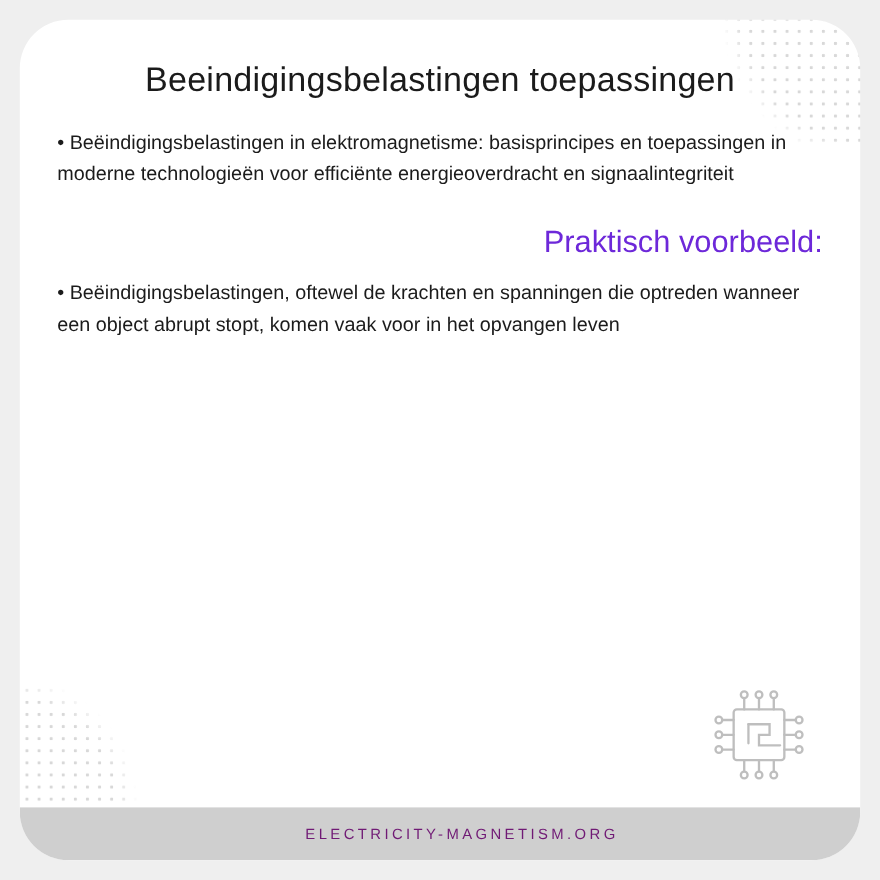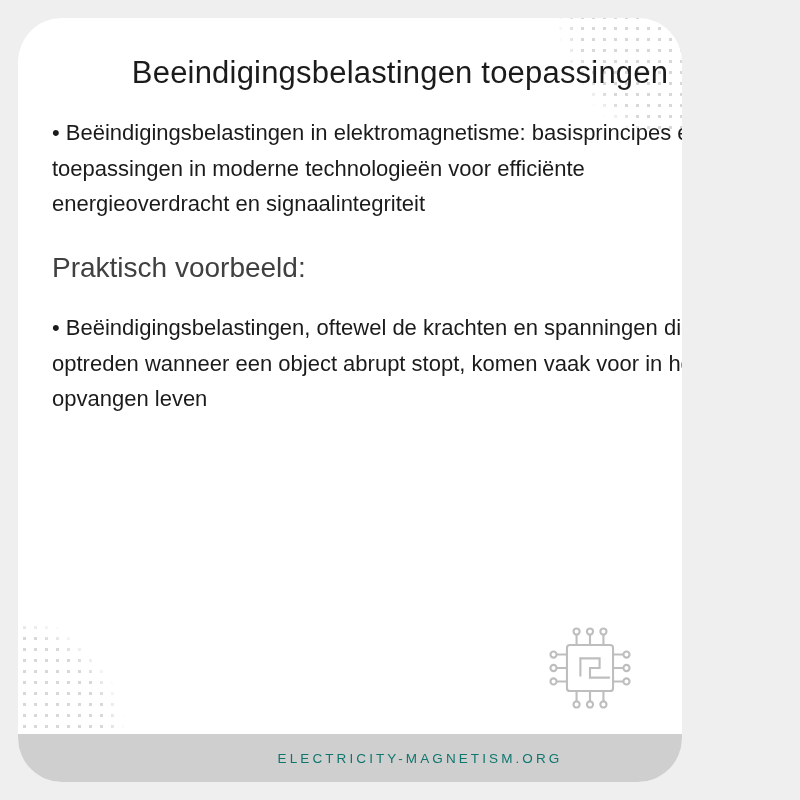--- a/index.html
+++ b/index.html
@@ -18,21 +18,21 @@
     width: 800px;
     height: 800px;
     background: #efefef;
     box-sizing: border-box;
     overflow: hidden;
   }
   .card {
     position: absolute;
     left: 18px;
     top: 18px;
-    width: 664px;
+    width: 764px;
     height: 764px;
     background: #ffffff;
     border-radius: 44px;
     box-sizing: border-box;
     overflow: hidden;
   }
   
   .dots {
     position: absolute;
     width: 150px;
@@ -66,48 +66,48 @@
   .title {
     text-align: center;
     font-size: 31px;
     font-weight: 400;
     color: #1b1b1b;
     letter-spacing: 0.2px;
     margin: 10px 0 24px 0;
     line-height: 1.2;
   }
   .para {
-    font-size: 22px;
+    font-size: 18px;
     line-height: 1.62;
     color: #1b1b1b;
     margin: 0 0 10px 0;
   }
   .subtitle {
-    text-align: left;
+    text-align: right;
     font-size: 28px;
     font-weight: 400;
-    color: #404040;
-    margin: 30px 0 26px 0;
+    color: #6d28d9;
+    margin: 30px 0 16px 0;
   }
   .bullets .para {
     margin: 0 0 4px 0;
   }
   .footer-bar {
     position: absolute;
     left: 0;
     bottom: 0;
     width: 764px;
     height: 48px;
     background: #cfcfcf;
     display: flex;
     align-items: center;
     justify-content: center;
   }
   .footer-text {
-    color: #0f766e;
+    color: #701a75;
     font-size: 13.5px;
     letter-spacing: 3.1px;
     margin-left: 40px;
   }
   .chip-logo {
     position: absolute;
     right: 44px;
     bottom: 66px;
     width: 96px;
     height: 96px;

